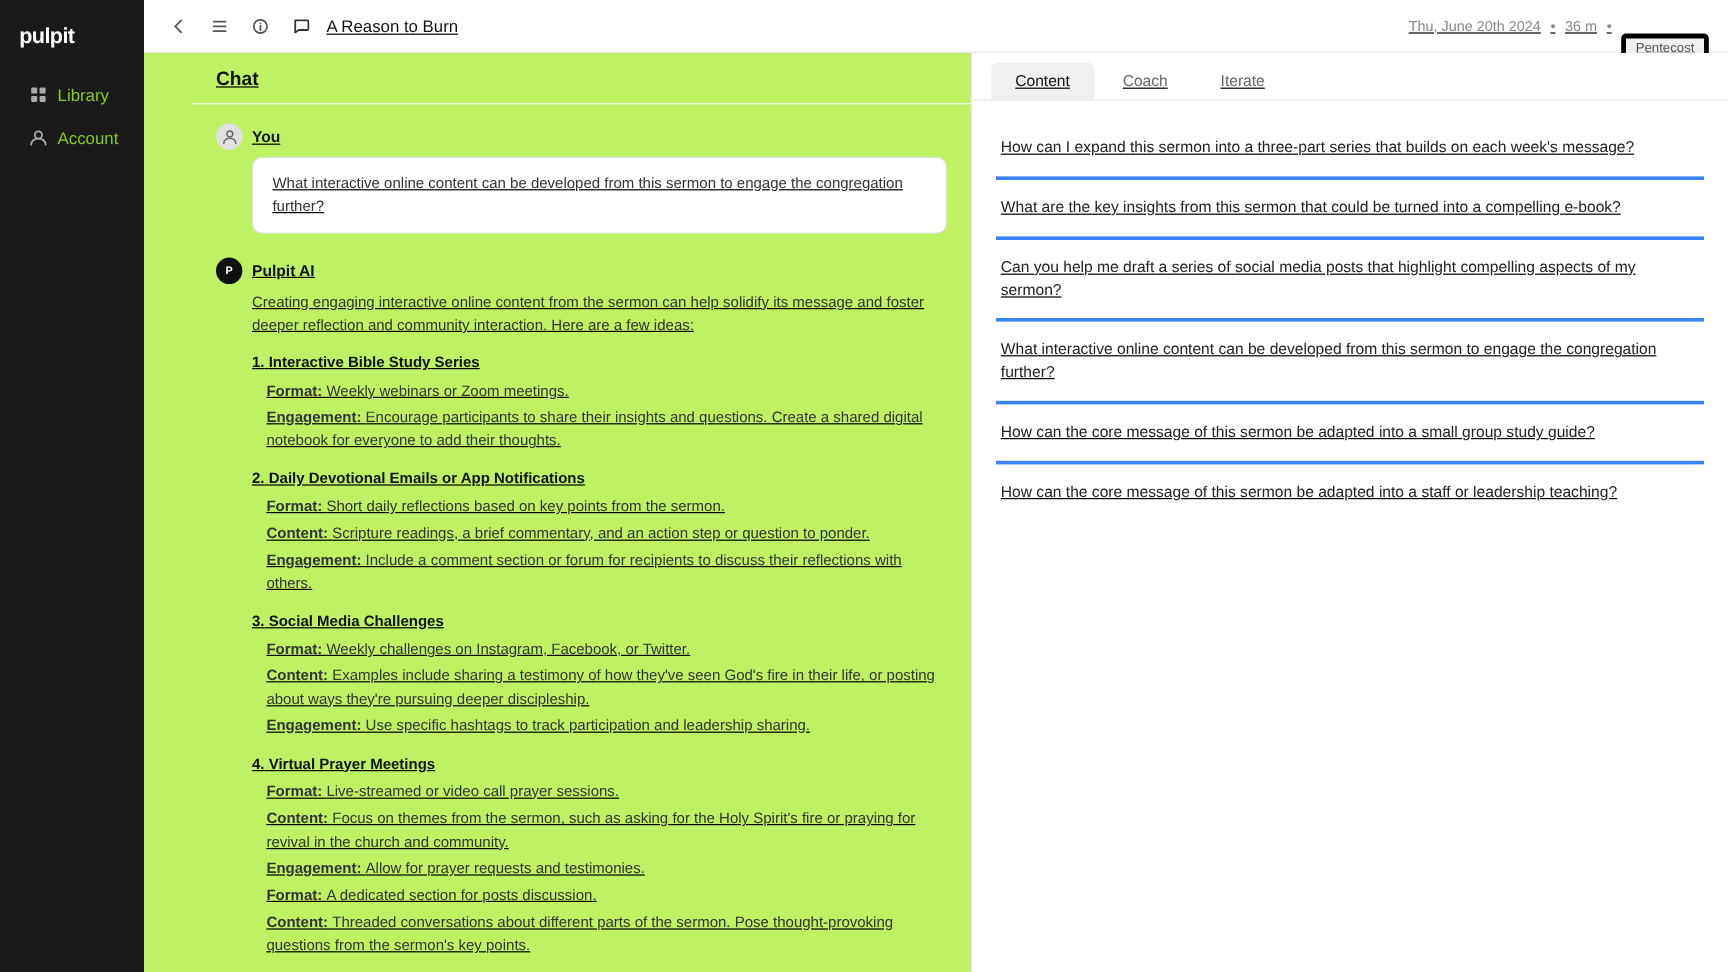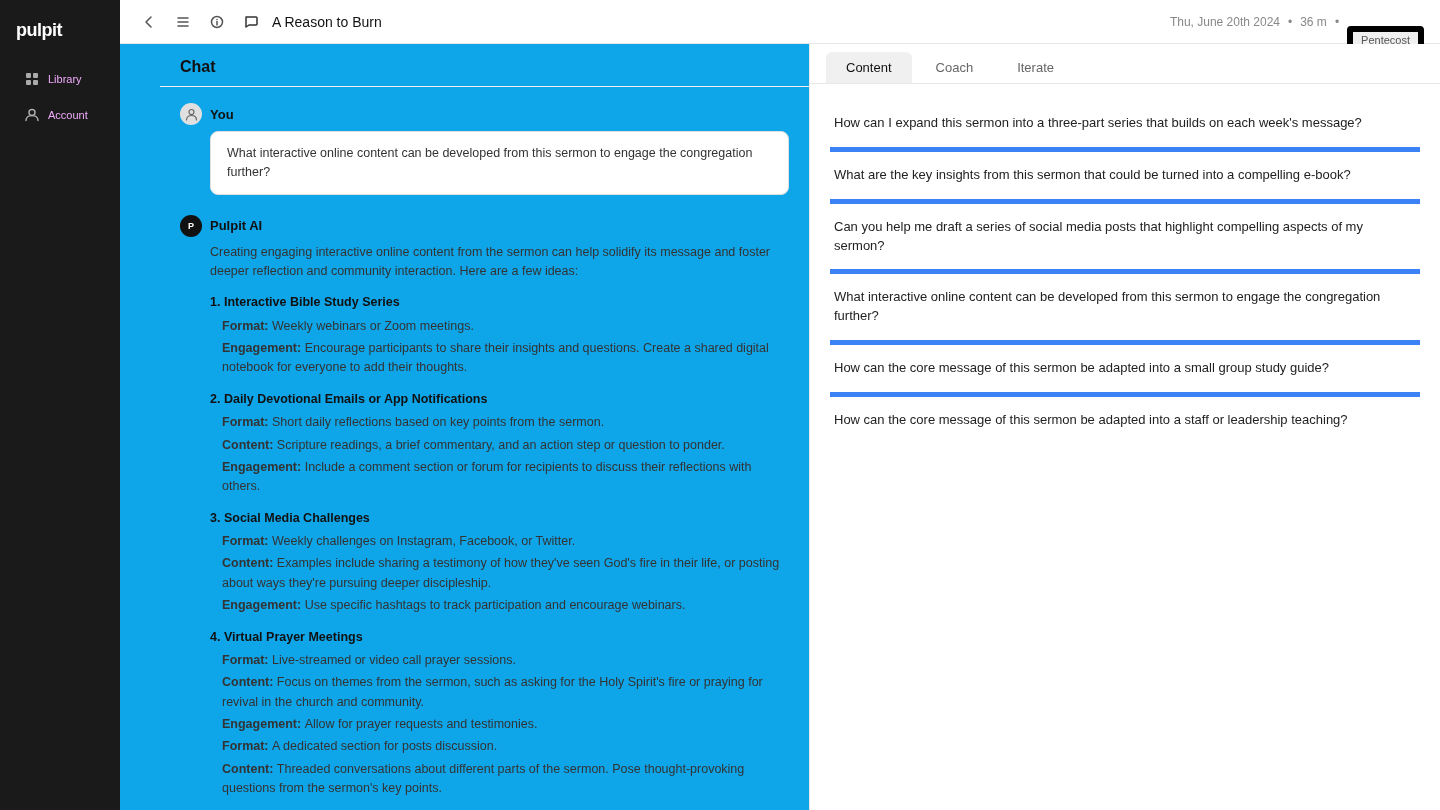--- a/index.html
+++ b/index.html
@@ -20,35 +20,36 @@
       font-weight: 700;
       color: #fff;
       padding: 4px 16px 20px 16px;
       letter-spacing: -0.5px;
     }
     .sidebar-nav-item {
       display: flex;
       align-items: center;
       gap: 8px;
       padding: 8px 16px;
-      color: #f0abfc;
+      color: #84cc16;
       cursor: pointer;
-      font-size: 11px;
+      font-size: 14px;
       border-radius: 6px;
       margin: 2px 8px;
     }
     .sidebar-nav-item .nav-icon { width: 16px; height: 16px; display: flex; align-items: center; justify-content: center; }
 
     
     #main {
       flex: 1;
-      background: #0ea5e9;
+      background: #bef264;
       display: flex;
       flex-direction: column;
       overflow: hidden;
+      text-decoration: underline;
     }
 
     
     #topbar {
       display: flex;
       align-items: center;
       padding: 8px 16px;
       border-bottom: 1px solid #e8e8e8;
       background: #fff;
       gap: 8px;
@@ -72,21 +73,21 @@
     }
     .topbar-meta {
       font-size: 12px;
       color: #888;
       display: flex;
       align-items: center;
       gap: 8px;
     }
     .topbar-badge {
       background: #f0f0f0;
-      border: 6px solid #000000;
+      border: 4px solid #000000;
       border-radius: 4px;
       padding: 2px 8px;
       font-size: 11px;
       color: #555;
       margin-top: 37px;
     }
 
     
     #content-area {
       display: flex;
@@ -211,21 +212,21 @@
       font-weight: 500;
     }
 
     .right-content {
       flex: 1;
       overflow-y: auto;
       padding: 16px 20px;
     }
     .suggestion-item {
       padding: 14px 4px;
-      border-bottom: 5px solid #3b82f6;
+      border-bottom: 3px solid #3b82f6;
       font-size: 13px;
       color: #222;
       cursor: pointer;
       line-height: 1.45;
     }
     .suggestion-item:last-child { border-bottom: none; }
 
     
     ::-webkit-scrollbar { width: 6px; }
     ::-webkit-scrollbar-track { background: transparent; }
@@ -343,21 +344,21 @@
               <div class="item-detail"><span class="label-bold">Engagement: </span><span>Include a comment section or forum for recipients to discuss their reflections with others.</span></div>
             </div>
 
             <div>
               <div class="item-title">
                 <span class="item-num">3.</span>
                 <span>Social Media Challenges</span>
               </div>
               <div class="item-detail"><span class="label-bold">Format: </span><span>Weekly challenges on Instagram, Facebook, or Twitter.</span></div>
               <div class="item-detail"><span class="label-bold">Content: </span><span>Examples include sharing a testimony of how they've seen God's fire in their life, or posting about ways they're pursuing deeper discipleship.</span></div>
-              <div class="item-detail"><span class="label-bold">Engagement: </span><span>Use specific hashtags to track participation and encourage webinars.</span></div>
+              <div class="item-detail"><span class="label-bold">Engagement: </span><span>Use specific hashtags to track participation and leadership sharing.</span></div>
             </div>
 
             <div>
               <div class="item-title">
                 <span class="item-num">4.</span>
                 <span>Virtual Prayer Meetings</span>
               </div>
               <div class="item-detail"><span class="label-bold">Format: </span><span>Live-streamed or video call prayer sessions.</span></div>
               <div class="item-detail"><span class="label-bold">Content: </span><span>Focus on themes from the sermon, such as asking for the Holy Spirit's fire or praying for revival in the church and community.</span></div>
               <div class="item-detail"><span class="label-bold">Engagement: </span><span>Allow for prayer requests and testimonies.</span></div>

